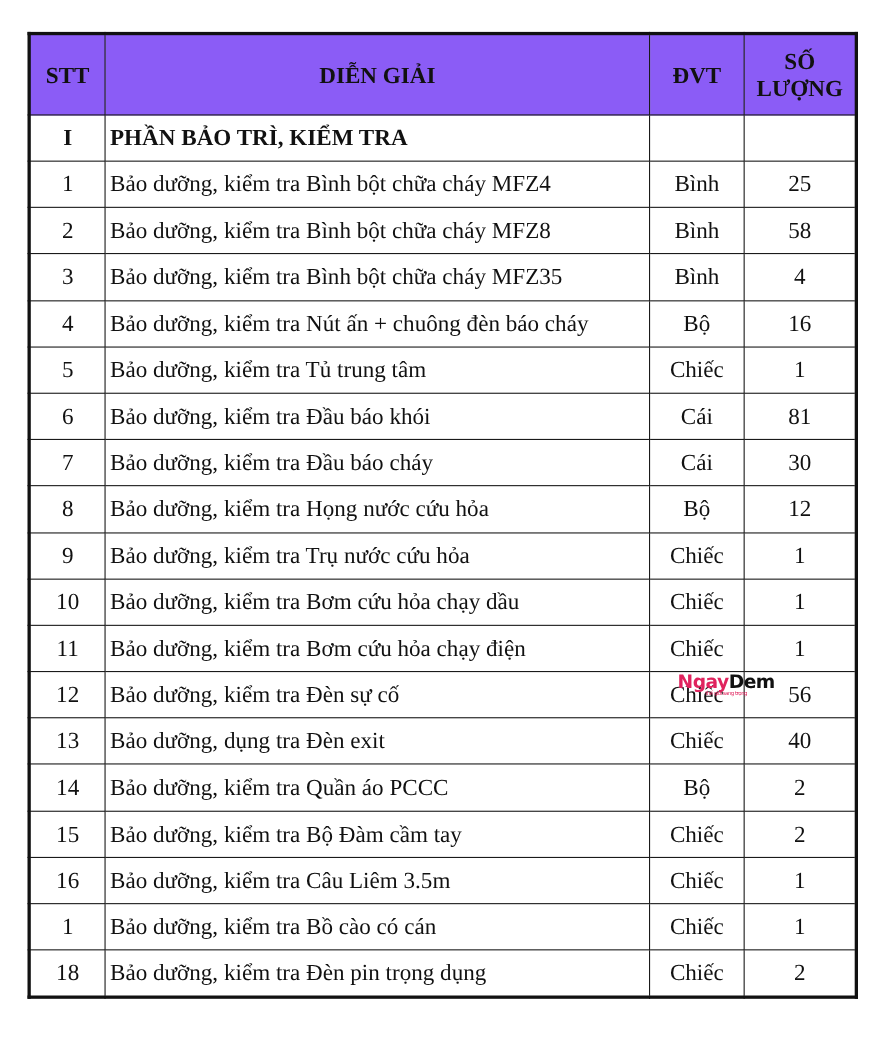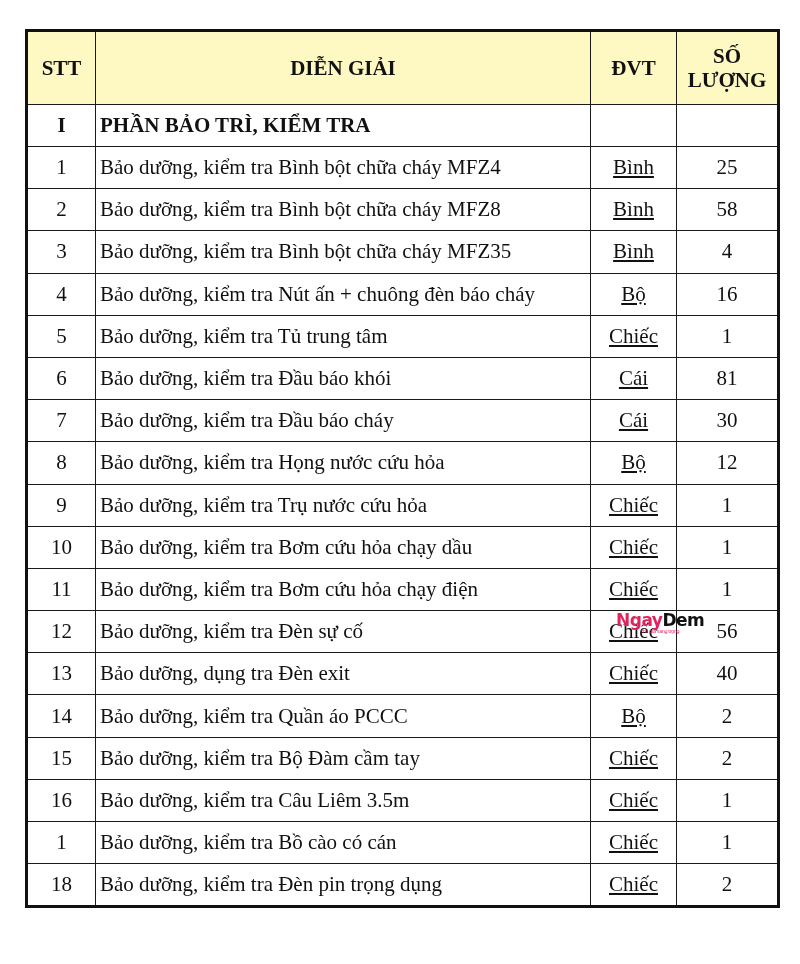--- a/index.html
+++ b/index.html
@@ -6,29 +6,29 @@
   body { width: 800px; height: 964px; position: relative; overflow: hidden;
          font-family: "Liberation Serif", "DejaVu Serif", serif; color: #111; }
   .tbl { position: absolute; left: 25px; top: 29px; width: 752px;
          border-collapse: collapse; table-layout: fixed; }
   .tbl td, .tbl th { border: 1.5px solid #1a1a1a; padding: 0; }
   .tbl { border: 3px solid #111; }
   col.c-stt { width: 69px; }
   col.c-desc { width: 495px; }
   col.c-unit { width: 86px; }
   col.c-qty { width: 102px; }
-  thead th { background: #fef9c3; font-weight: bold; font-size: 21px;
+  thead th { background: #8b5cf6; font-weight: bold; font-size: 21px;
              height: 72px; text-align: center; vertical-align: middle; line-height: 24px; }
   tr.section td { height: 41px; font-weight: bold; font-size: 21px; }
   tr.section td.stt { text-align: center; }
   tr.section td.desc { padding-left: 4px; }
   tbody tr.item td { height: 41.2px; font-size: 21px; vertical-align: middle; }
   td.stt { text-align: center; }
   td.desc { text-align: left; padding-left: 4px !important; white-space: nowrap; overflow: hidden; }
-  td.unit { text-align: center; text-decoration: underline; }
+  td.unit { text-align: center; }
   td.qty { text-align: center; }
   .watermark { position: absolute; left: 616px; top: 562px; font-family: "DejaVu Sans", sans-serif;
                font-weight: bold; font-size: 17px; letter-spacing: -0.5px; margin-top: 48px; }
   .watermark .wm-a { color: #e0245e; }
   .watermark .wm-b { color: #111; }
   .watermark .wm-sub { display: block; font-size: 5px; color: #e0245e; text-align: center; font-weight: normal; margin-top: -2px; }
 </style>
 </head>
 <body>
 

